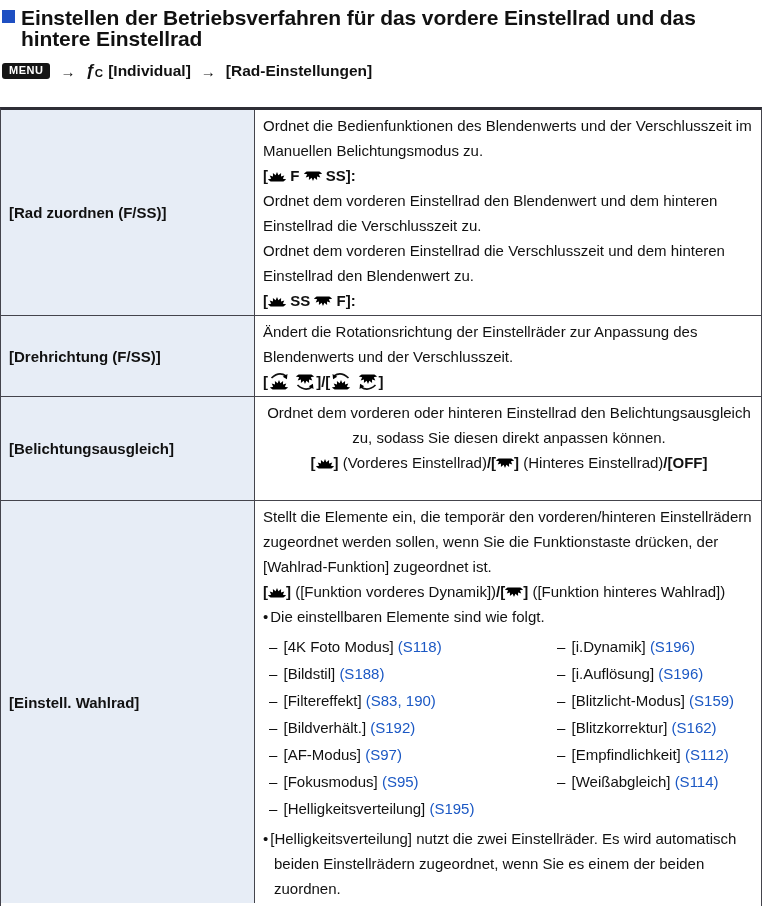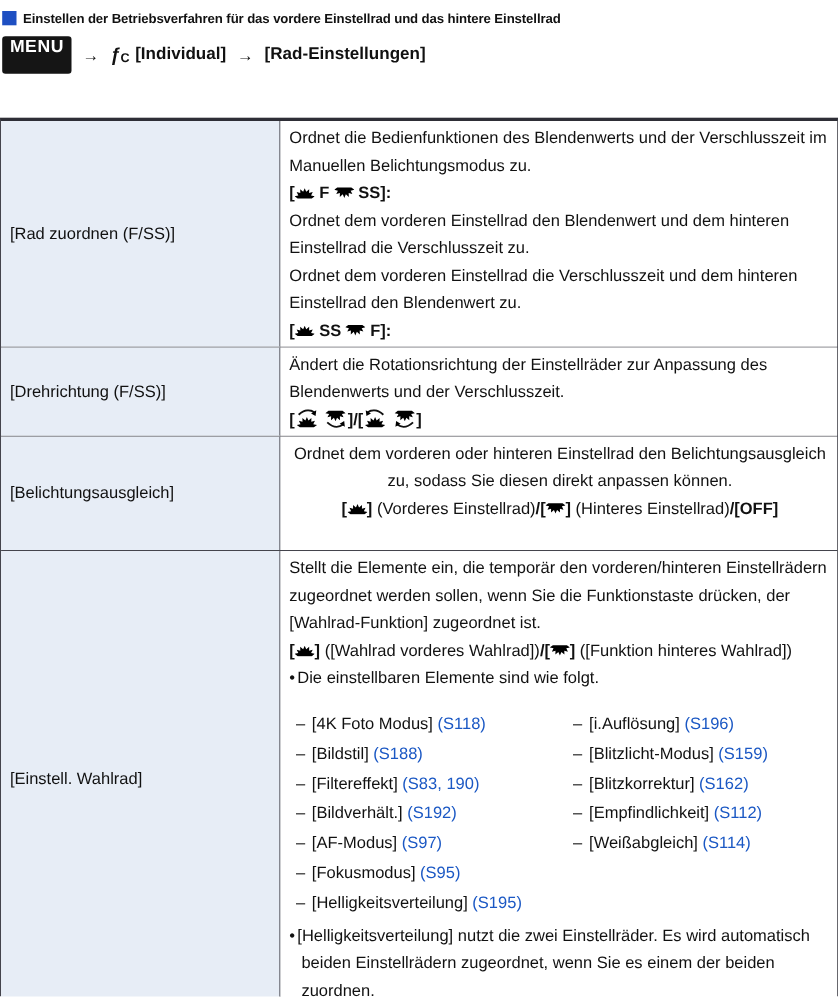--- a/index.html
+++ b/index.html
@@ -3,51 +3,51 @@
 <meta charset="utf-8">
 <style>
   html,body{margin:0;padding:0;background:#ffffff;}
   body{width:762px;height:906px;overflow:hidden;
        font-family:"Liberation Sans","DejaVu Sans",sans-serif;color:#111;}
   .page{width:762px;height:906px;position:relative;}
 
   
   .heading{display:flex;align-items:flex-start;padding:7px 8px 0 2px;}
   .bullet-square{width:13px;height:13px;background:#1e4fc2;flex:0 0 13px;margin:3px 6px 0 0;}
-  .heading-text{font-size:12px;font-weight:bold;line-height:21px;max-width:720px;letter-spacing:-0.1px;}
+  .heading-text{font-size:21px;font-weight:bold;line-height:21px;max-width:720px;letter-spacing:-0.1px;}
 
   
   .menu-path{display:flex;align-items:center;margin:11px 0 0 2px;height:22px;font-size:15px;}
-  .menu-badge{background:#151515;color:#fff;font-weight:bold;font-size:16px;
-              padding:2px 7px 16px;border-radius:3px;letter-spacing:0.5px;line-height:1;}
+  .menu-badge{background:#151515;color:#fff;font-weight:bold;font-size:11px;
+              padding:2px 7px 3px;border-radius:3px;letter-spacing:0.5px;line-height:1;}
   .arrow{margin:0 10px;font-size:15px;}
   .custom-icon{font-weight:bold;font-style:italic;font-size:17px;margin-right:5px;}
   .custom-icon .sub{font-style:normal;font-size:11.5px;font-weight:bold;vertical-align:-1px;letter-spacing:0;}
   .menu-item{font-weight:bold;font-size:15.5px;}
 
   
   .tbl{position:absolute;left:0;right:0;top:107px;bottom:0;
        border-top:3px solid #2e2e36;border-left:1px solid #44444c;border-right:1px solid #44444c;}
   .trow{display:grid;grid-template-columns:254px 1fr;border-bottom:1px solid #44444c;}
   .trow:last-child{border-bottom:none;}
   .lcell{background:#e7edf6;border-right:1px solid #44444c;display:flex;align-items:center;
-         padding:4px 6px 4px 8px;font-weight:normal;font-size:15px;text-align:center;}
+         padding:4px 6px 4px 8px;font-weight:bold;font-size:15px;text-align:center;}
   .rcell{padding:3px 6px 2px 8px;font-size:15px;line-height:25px;background:#fff;}
   .trow:nth-child(1) .rcell{min-height:194px;}
   .trow:nth-child(2) .rcell{min-height:72px;}
   .trow:nth-child(3) .rcell{min-height:98px;text-align:center;}
   .b{font-weight:bold;}
   .link{color:#1b58c4;}
   .bullet-line{padding-left:11px;text-indent:-11px;}
   .dot{margin-right:2px;}
   .icon{display:inline-block;vertical-align:-1px;}
   .icon-rot{vertical-align:-3px;}
 
   
-  .opt-list{display:grid;grid-template-columns:252px 1fr;margin:16px 0 4px 6px;line-height:27px;}
+  .opt-list{display:grid;grid-template-columns:252px 1fr;margin:4px 0 4px 6px;line-height:27px;gap:36px;}
   .opt-item{padding-left:14px;text-indent:-14px;}
   .opt-item .dash{margin-right:2px;}
 </style>
 </head>
 <body>
 <div class="page">
 
   <div class="heading">
     <span class="bullet-square"></span>
     <div class="heading-text">Einstellen der Betriebsverfahren für das vordere Einstellrad und das hintere Einstellrad</div>
@@ -126,35 +126,36 @@
                 <polygon points="2.6,0.5 -0.2,2.6 3.2,3.3 1.7,6.4 5.0,5.5 4.9,9.0 7.6,6.7 9.0,9.9 10.4,6.7 13.1,9.0 13.0,5.5 16.3,6.4 14.8,3.3 18.2,2.6 15.4,0.5"></polygon>
               </svg></span><span class="b">]</span><span> (Hinteres Einstellrad)</span><span class="b">/[OFF]</span></div>
         </div>
       </div>
       <div class="trow">
         <div class="lcell">[Einstell. Wahlrad]</div>
         <div class="rcell">
           <div><span>Stellt die Elemente ein, die temporär den vorderen/hinteren Einstellrädern zugeordnet werden sollen, wenn Sie die Funktionstaste drücken, der [Wahlrad-Funktion] zugeordnet ist.</span></div>
           <div><span class="b">[</span><span><svg xmlns="http://www.w3.org/2000/svg" class="icon" width="18" height="11" viewBox="0 0 18 11">
                 <polygon points="2.6,10.5 -0.2,8.4 3.2,7.7 1.7,4.6 5.0,5.5 4.9,2.0 7.6,4.3 9.0,1.1 10.4,4.3 13.1,2.0 13.0,5.5 16.3,4.6 14.8,7.7 18.2,8.4 15.4,10.5"></polygon>
-              </svg></span><span class="b">]</span><span> ([Wahlrad vorderes Wahlrad])</span><span class="b">/</span><span class="b">[</span><span><svg xmlns="http://www.w3.org/2000/svg" class="icon" width="18" height="11" viewBox="0 0 18 11">
+              </svg></span><span class="b">]</span><span> ([Funktion vorderes Dynamik])</span><span class="b">/</span><span class="b">[</span><span><svg xmlns="http://www.w3.org/2000/svg" class="icon" width="18" height="11" viewBox="0 0 18 11">
                 <polygon points="2.6,0.5 -0.2,2.6 3.2,3.3 1.7,6.4 5.0,5.5 4.9,9.0 7.6,6.7 9.0,9.9 10.4,6.7 13.1,9.0 13.0,5.5 16.3,6.4 14.8,3.3 18.2,2.6 15.4,0.5"></polygon>
               </svg></span><span class="b">]</span><span> ([Funktion hinteres Wahlrad])</span></div>
           <div class="bullet-line"><span class="dot">•</span><span>Die einstellbaren Elemente sind wie folgt.</span></div>
           <div class="opt-list">
             <div>
               <div class="opt-item"><span class="dash">–&nbsp;</span><span>[4K Foto Modus] </span><span class="link">(S118)</span></div>
               <div class="opt-item"><span class="dash">–&nbsp;</span><span>[Bildstil] </span><span class="link">(S188)</span></div>
               <div class="opt-item"><span class="dash">–&nbsp;</span><span>[Filtereffekt] </span><span class="link">(S83, 190)</span></div>
               <div class="opt-item"><span class="dash">–&nbsp;</span><span>[Bildverhält.] </span><span class="link">(S192)</span></div>
               <div class="opt-item"><span class="dash">–&nbsp;</span><span>[AF-Modus] </span><span class="link">(S97)</span></div>
               <div class="opt-item"><span class="dash">–&nbsp;</span><span>[Fokusmodus] </span><span class="link">(S95)</span></div>
               <div class="opt-item"><span class="dash">–&nbsp;</span><span>[Helligkeitsverteilung] </span><span class="link">(S195)</span></div>
             </div>
             <div>
+              <div class="opt-item"><span class="dash">–&nbsp;</span><span>[i.Dynamik] </span><span class="link">(S196)</span></div>
               <div class="opt-item"><span class="dash">–&nbsp;</span><span>[i.Auflösung] </span><span class="link">(S196)</span></div>
               <div class="opt-item"><span class="dash">–&nbsp;</span><span>[Blitzlicht-Modus] </span><span class="link">(S159)</span></div>
               <div class="opt-item"><span class="dash">–&nbsp;</span><span>[Blitzkorrektur] </span><span class="link">(S162)</span></div>
               <div class="opt-item"><span class="dash">–&nbsp;</span><span>[Empfindlichkeit] </span><span class="link">(S112)</span></div>
               <div class="opt-item"><span class="dash">–&nbsp;</span><span>[Weißabgleich] </span><span class="link">(S114)</span></div>
             </div>
           </div>
           <div class="bullet-line"><span class="dot">•</span><span>[Helligkeitsverteilung] nutzt die zwei Einstellräder. Es wird automatisch beiden Einstellrädern zugeordnet, wenn Sie es einem der beiden zuordnen.</span></div>
         </div>
       </div>

